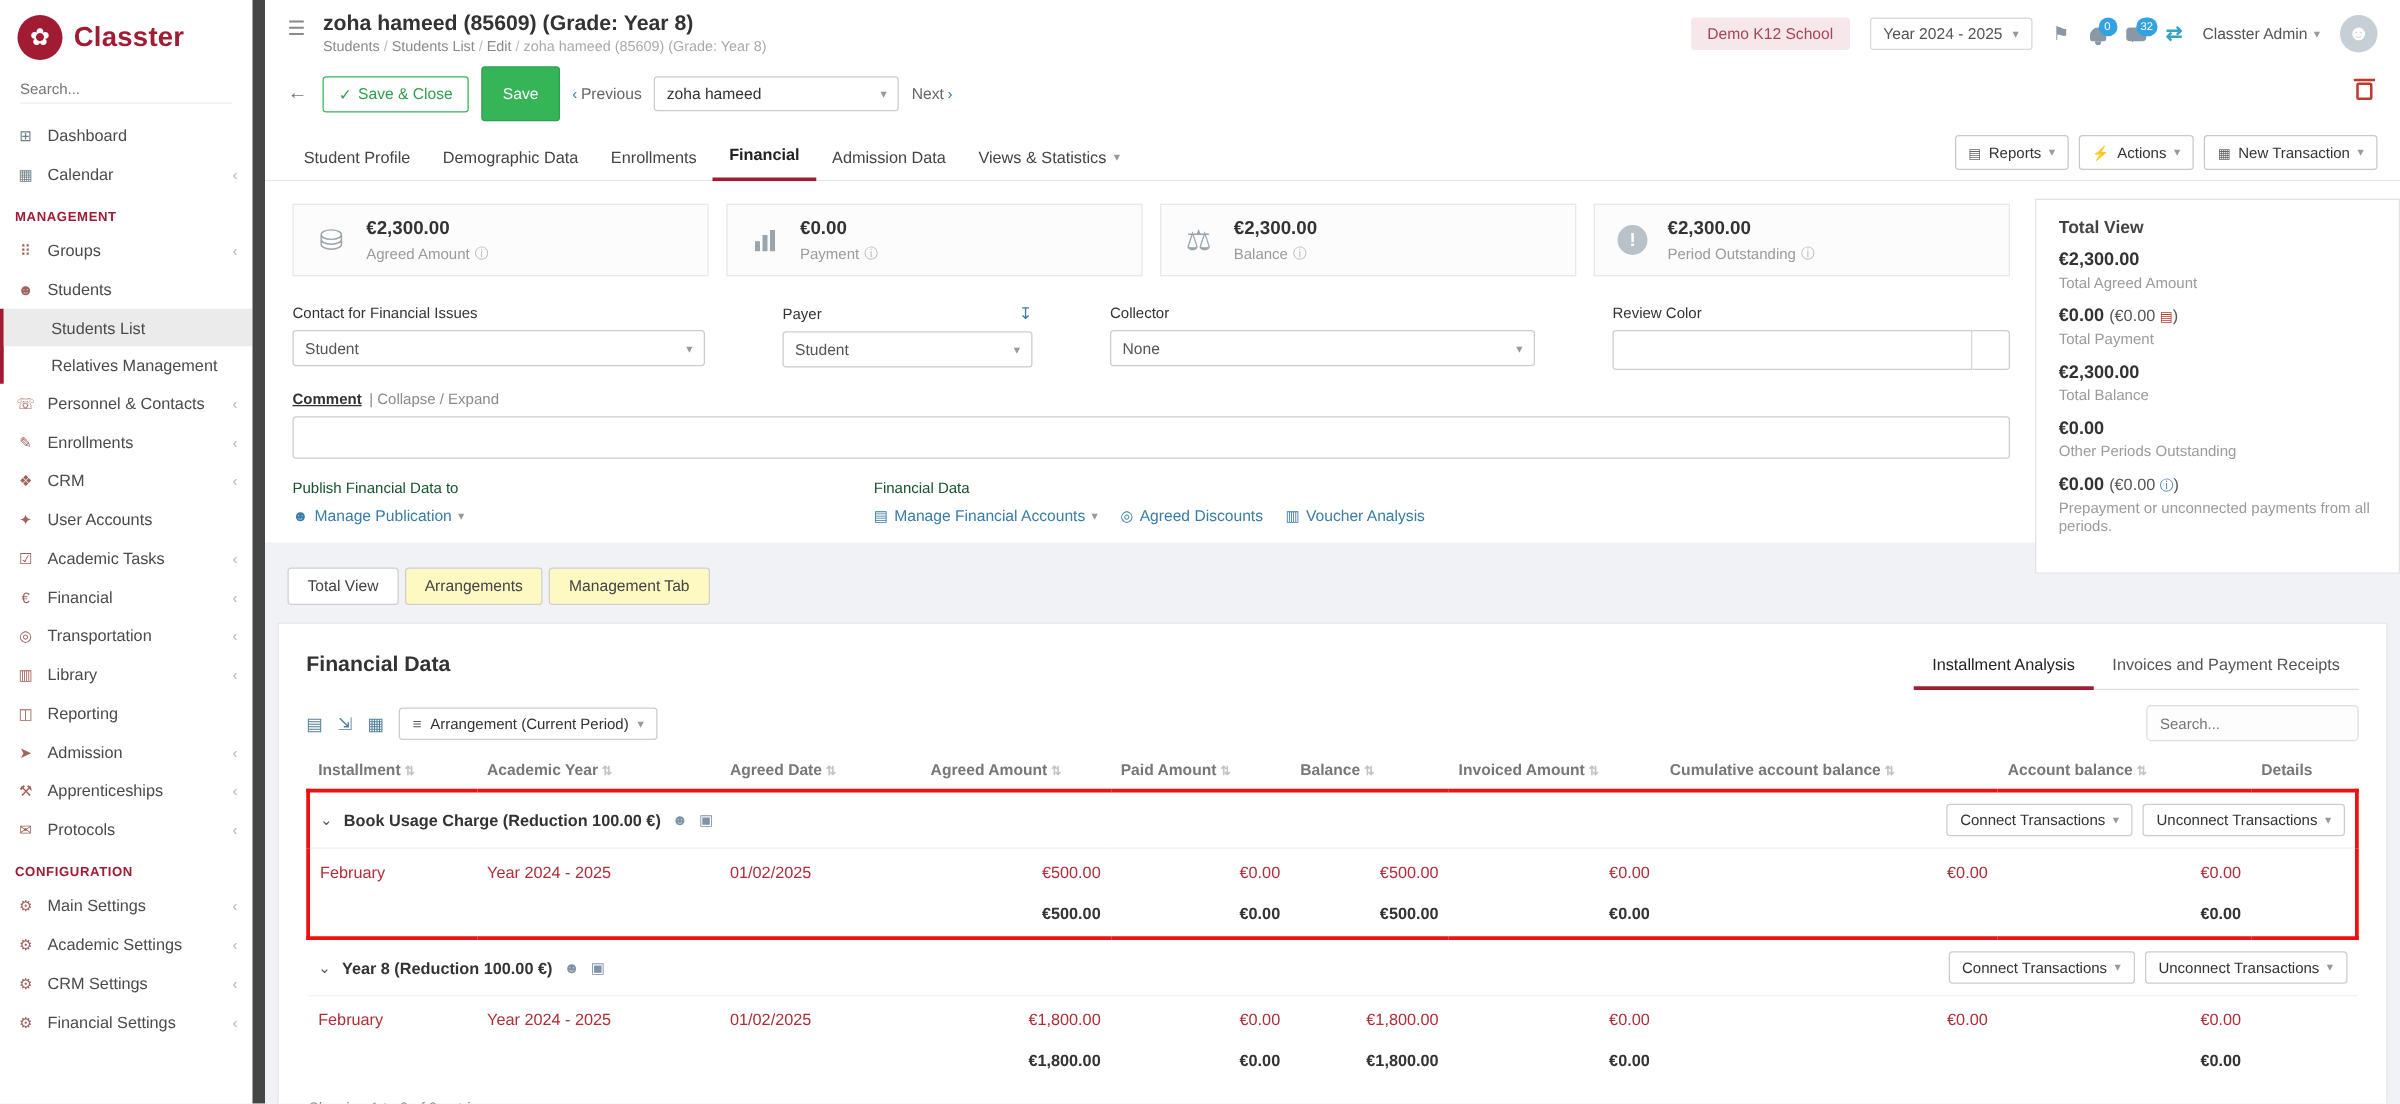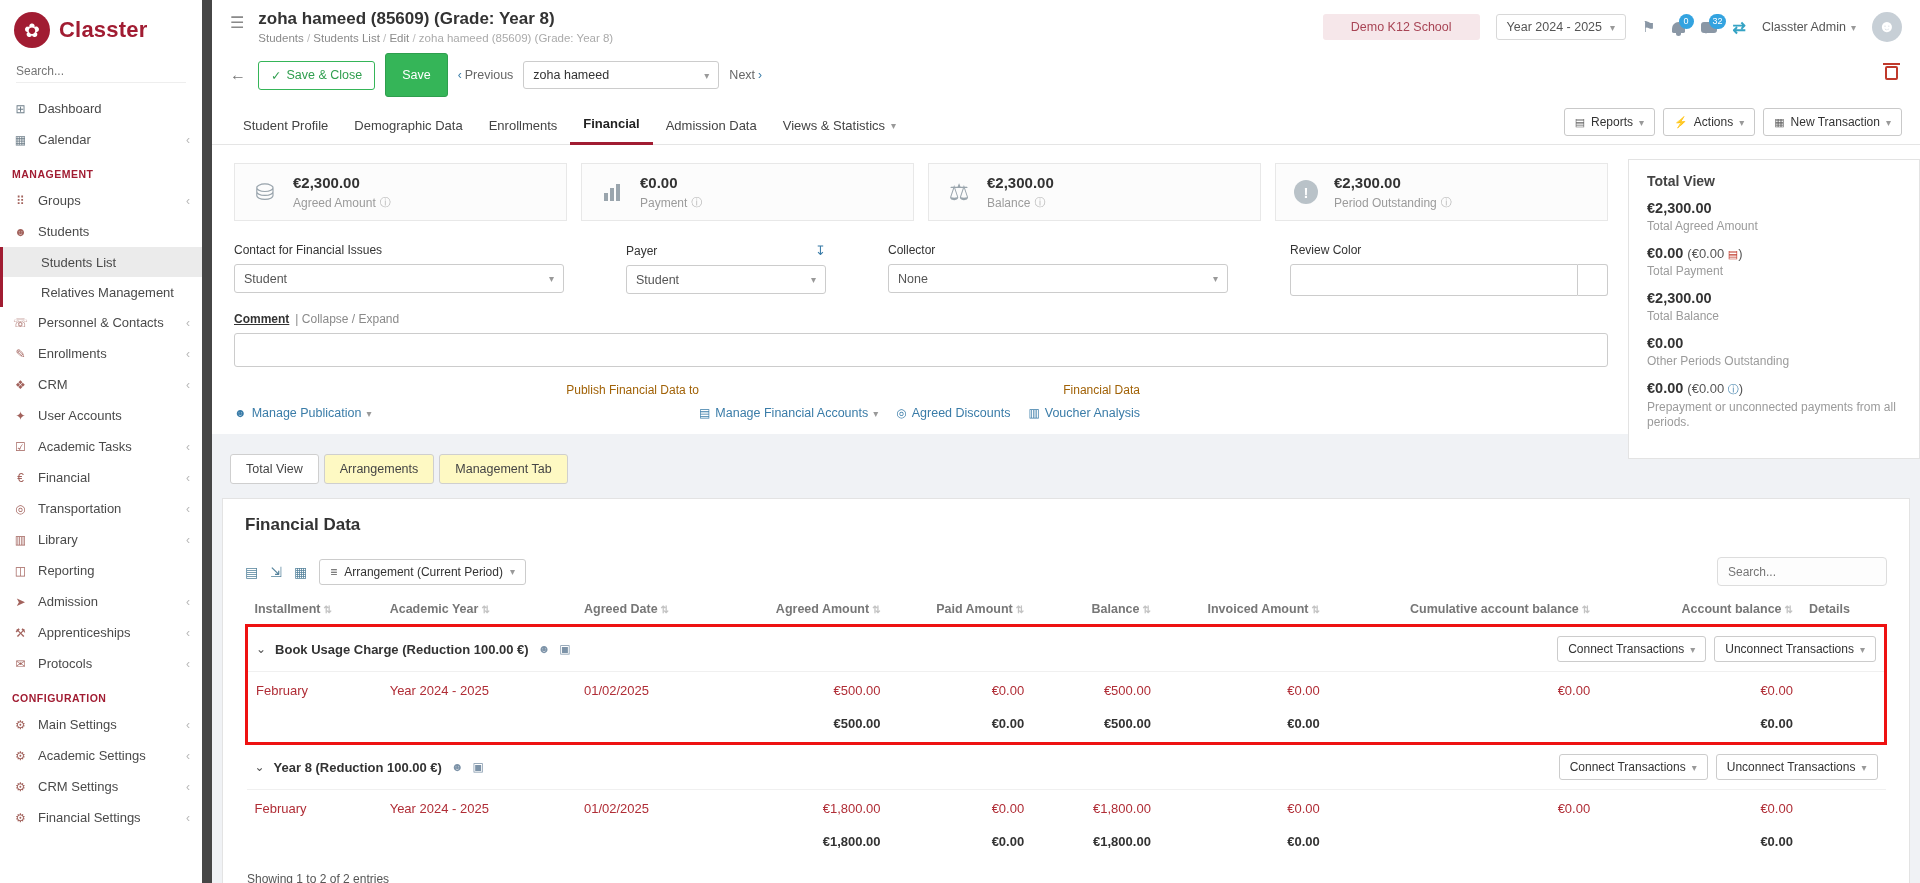--- a/index.html
+++ b/index.html
@@ -26,21 +26,21 @@
   
   .main { flex:1; display:flex; flex-direction:column; min-width:0; }
   .topbar { display:flex; align-items:flex-start; padding:9px 18px 2px; }
   .hamburger { color:#8a8a8a; font-size:16px; margin:4px 14px 0 0; cursor:pointer; }
   .page-title { font-size:17px; font-weight:bold; color:#333; }
   .breadcrumb { font-size:11.5px; color:#8a8a8a; margin-top:3px; }
   .bc { cursor:pointer; }
   .bc + .bc::before { content:" / "; color:#bbb; cursor:default; }
   .bc.current { color:#aaa; cursor:default; }
   .topbar-right { margin-left:auto; display:flex; align-items:center; gap:16px; padding-top:3px; }
-  .school-badge { background:#f6e7ea; color:#a84455; font-size:12.5px; padding:6px 28px; border-radius:3px; cursor:pointer; }
+  .school-badge { background:#f6e7ea; color:#a84455; font-size:12.5px; padding:6px 13px; border-radius:3px; cursor:pointer; }
   .year-select { border:1px solid #d8d8d8; border-radius:3px; padding:5px 10px; font-size:12.5px; color:#555; display:flex; align-items:center; gap:8px; cursor:pointer; background:#fff; }
   .caret { color:#999; font-size:10px; }
   .icon-btn { position:relative; color:#8a97a5; font-size:15px; cursor:pointer; display:inline-flex; }
   .badge { position:absolute; top:-8px; right:-9px; background:#33a3e0; color:#fff; font-size:9px; min-width:15px; height:15px; border-radius:8px; display:flex; align-items:center; justify-content:center; padding:0 3px; }
   .bell-shape { width:13px; height:11px; background:#8a97a5; border-radius:7px 7px 2px 2px; position:relative; display:inline-block; }
   .bell-shape::after { content:''; position:absolute; left:4px; bottom:-3px; width:5px; height:3px; background:#8a97a5; border-radius:0 0 3px 3px; }
   .chat-shape { width:16px; height:11px; background:#8a97a5; border-radius:3px; position:relative; display:inline-block; }
   .chat-shape::after { content:''; position:absolute; left:3px; bottom:-5px; border:4px solid transparent; border-top-color:#8a97a5; border-left-width:2px; border-right-width:2px; }
   .swap { color:#35a3c4; font-weight:bold; font-size:16px; }
   .user { display:flex; align-items:center; gap:5px; color:#555; font-size:12.5px; cursor:pointer; }
@@ -91,21 +91,21 @@
   .swatch { width:30px; height:32px; border:1px solid #ccc; border-left:none; border-radius:0 3px 3px 0; background:#fff; cursor:pointer; }
 
   .comment-block { margin-bottom:16px; }
   .comment-head { font-size:12px; margin-bottom:7px; }
   .c-lbl { color:#333; font-weight:bold;text-decoration:underline; }
   .c-toggle { color:#8a8a8a; margin-left:6px; cursor:pointer; }
   .comment-input { width:100%; height:34px; border:1px solid #ccc; border-radius:3px; outline:none; padding:0 10px; font-family:inherit; }
 
   .publish-row { display:flex; }
   .pub-col1 { width:465px; }
-  .pub-label { font-size:12px; color:#a16207; margin-bottom:9px;text-align:right; }
+  .pub-label { font-size:12px; color:#14532d; margin-bottom:9px; }
   .pub-links { display:flex; gap:18px; }
   .link { display:inline-flex; align-items:center; gap:5px; color:#3a7ca8; font-size:12.5px; cursor:pointer; }
   .link .l-ic { font-size:12px; }
 
   
   .total-view { position:absolute; top:14px; right:0; width:292px; height:300px; background:#fff; border:1px solid #e3e3e3; padding:13px 18px; }
   .tv-title { font-size:14px; font-weight:bold; color:#444; }
   .tv-value { font-size:14.5px; font-weight:bold; color:#333; margin-top:11px; }
   .tv-paren { font-weight:normal; color:#555; font-size:13px; }
   .tv-ic-red { color:#c0392b; font-size:11px; }
@@ -125,21 +125,21 @@
   .a-tab.active { color:#222; border-bottom:3px solid #a11c32; margin-bottom:-1px; }
   .fin-toolbar { display:flex; align-items:center; gap:12px; margin:12px 0 8px; }
   .tool-icon { color:#55839c; font-size:14px; cursor:pointer; }
   .arrangement-btn { display:flex; align-items:center; gap:7px; border:1px solid #ccc; background:#fff; border-radius:3px; padding:5px 10px; font-size:12px; color:#333; cursor:pointer; font-family:inherit; }
   .arr-ic { color:#555; font-size:12px; }
   .fin-search { margin-left:auto; }
   .fin-search input { width:170px; height:29px; border:1px solid #ddd; border-radius:4px; padding:0 10px; font-size:12px; outline:none; background:#fdfdfd; font-family:inherit; }
 
   table.fin-table { width:100%; border-collapse:collapse; table-layout:fixed; font-size:13px; }
   .fin-table th { text-align:left; color:#777; font-weight:bold; font-size:12.5px; padding:8px 8px; border-bottom:1px solid #e8e8e8; white-space:nowrap; overflow:hidden; cursor:pointer; }
-  .fin-table th.num { text-align:right; }
+  .fin-table th.num { text-align:left; }
   .sort { color:#c3c3c3; font-size:10px; margin-left:3px; }
   .fin-table td { padding:9px 8px; white-space:nowrap; overflow:hidden; }
   td.num { text-align:right; }
   tr.data-row td { color:#b02d36; border-top:1px solid #f0f0f0; padding:11px 8px; }
   tr.total-row td { color:#333; font-weight:bold; padding:7px 8px 11px; }
   .g-flex { display:flex; align-items:center; gap:9px; }
   .g-caret { color:#555; font-size:12px; cursor:pointer; }
   .g-title { font-weight:bold; color:#333; font-size:13px; }
   .g-ic { color:#7d93a8; font-size:12px; cursor:pointer; }
   .g-btns { margin-left:auto; display:flex; gap:8px; }
@@ -527,20 +527,24 @@
       <section class="gray-area">
         <div class="view-tabs">
           <button class="pill active">Total View</button>
           <button class="pill">Arrangements</button>
           <button class="pill">Management Tab</button>
         </div>
 
         <div class="fin-card">
           <div class="fin-header">
             <div class="fin-title">Financial Data</div>
+            <div class="analysis-tabs">
+              <span class="a-tab active">Installment Analysis</span>
+              <span class="a-tab">Invoices and Payment Receipts</span>
+            </div>
           </div>
 
           <div class="fin-toolbar">
             <span class="tool-icon">▤</span>
             <span class="tool-icon">⇲</span>
             <span class="tool-icon">▦</span>
             <button class="arrangement-btn">
                 <span class="arr-ic">≡</span>
                 <span>Arrangement (Current Period)</span>
                 <span class="caret">▾</span>

